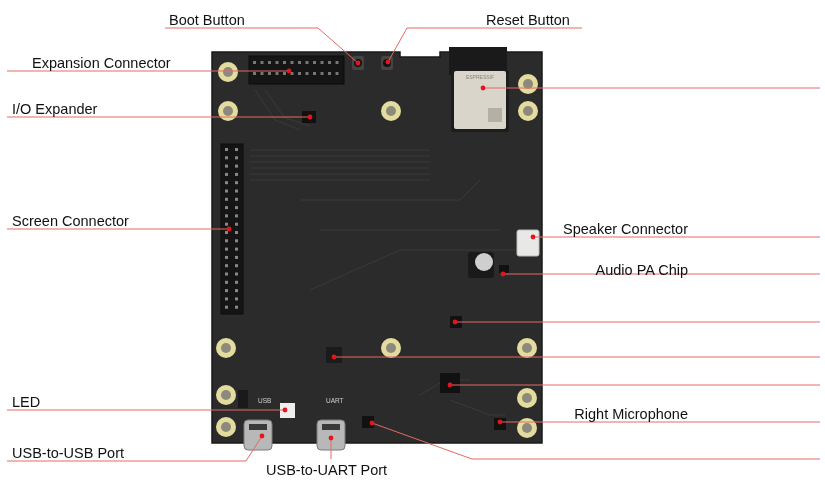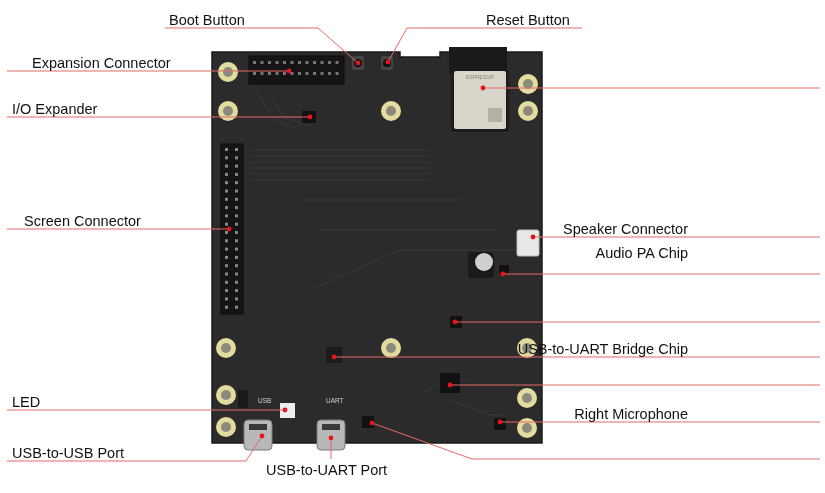--- a/index.html
+++ b/index.html
@@ -225,23 +225,22 @@
       <circle cx="331" cy="438" r="2.4"></circle>
     </g>
   </svg>
 
   
   <div class="lbl" style="left:169px; top:12px;">Boot Button</div>
   <div class="lbl" style="left:486px; top:12px;">Reset Button</div>
 
   <div class="lbl" style="left:12px; top:55px;margin-left:20px;">Expansion Connector</div>
   <div class="lbl" style="left:12px; top:101px;">I/O Expander</div>
-  <div class="lbl" style="left:12px; top:213px;margin-left:12px;">Screen Connector</div>
+  <div class="lbl" style="left:12px; top:213px;">Screen Connector</div>
   <div class="lbl" style="left:12px; top:394px;">LED</div>
   <div class="lbl" style="left:12px; top:445px;">USB-to-USB Port</div>
 
   <div class="lbl" style="left:266px; top:462px;">USB-to-UART Port</div>
 
   <div class="lbl r" style="right:12px; top:221px;">Speaker Connector</div>
-  <div class="lbl r" style="right:12px; top:245px;">Audio PA Chip</div>
-  <div class="lbl r" style="right:12px; top:341px;">USB-to-UART Bridge Chip</div>
+  <div class="lbl r" style="right:12px; top:262px;">Audio PA Chip</div>
   <div class="lbl r" style="right:12px; top:406px;">Right Microphone</div>
 </div>
 
 </body></html>

